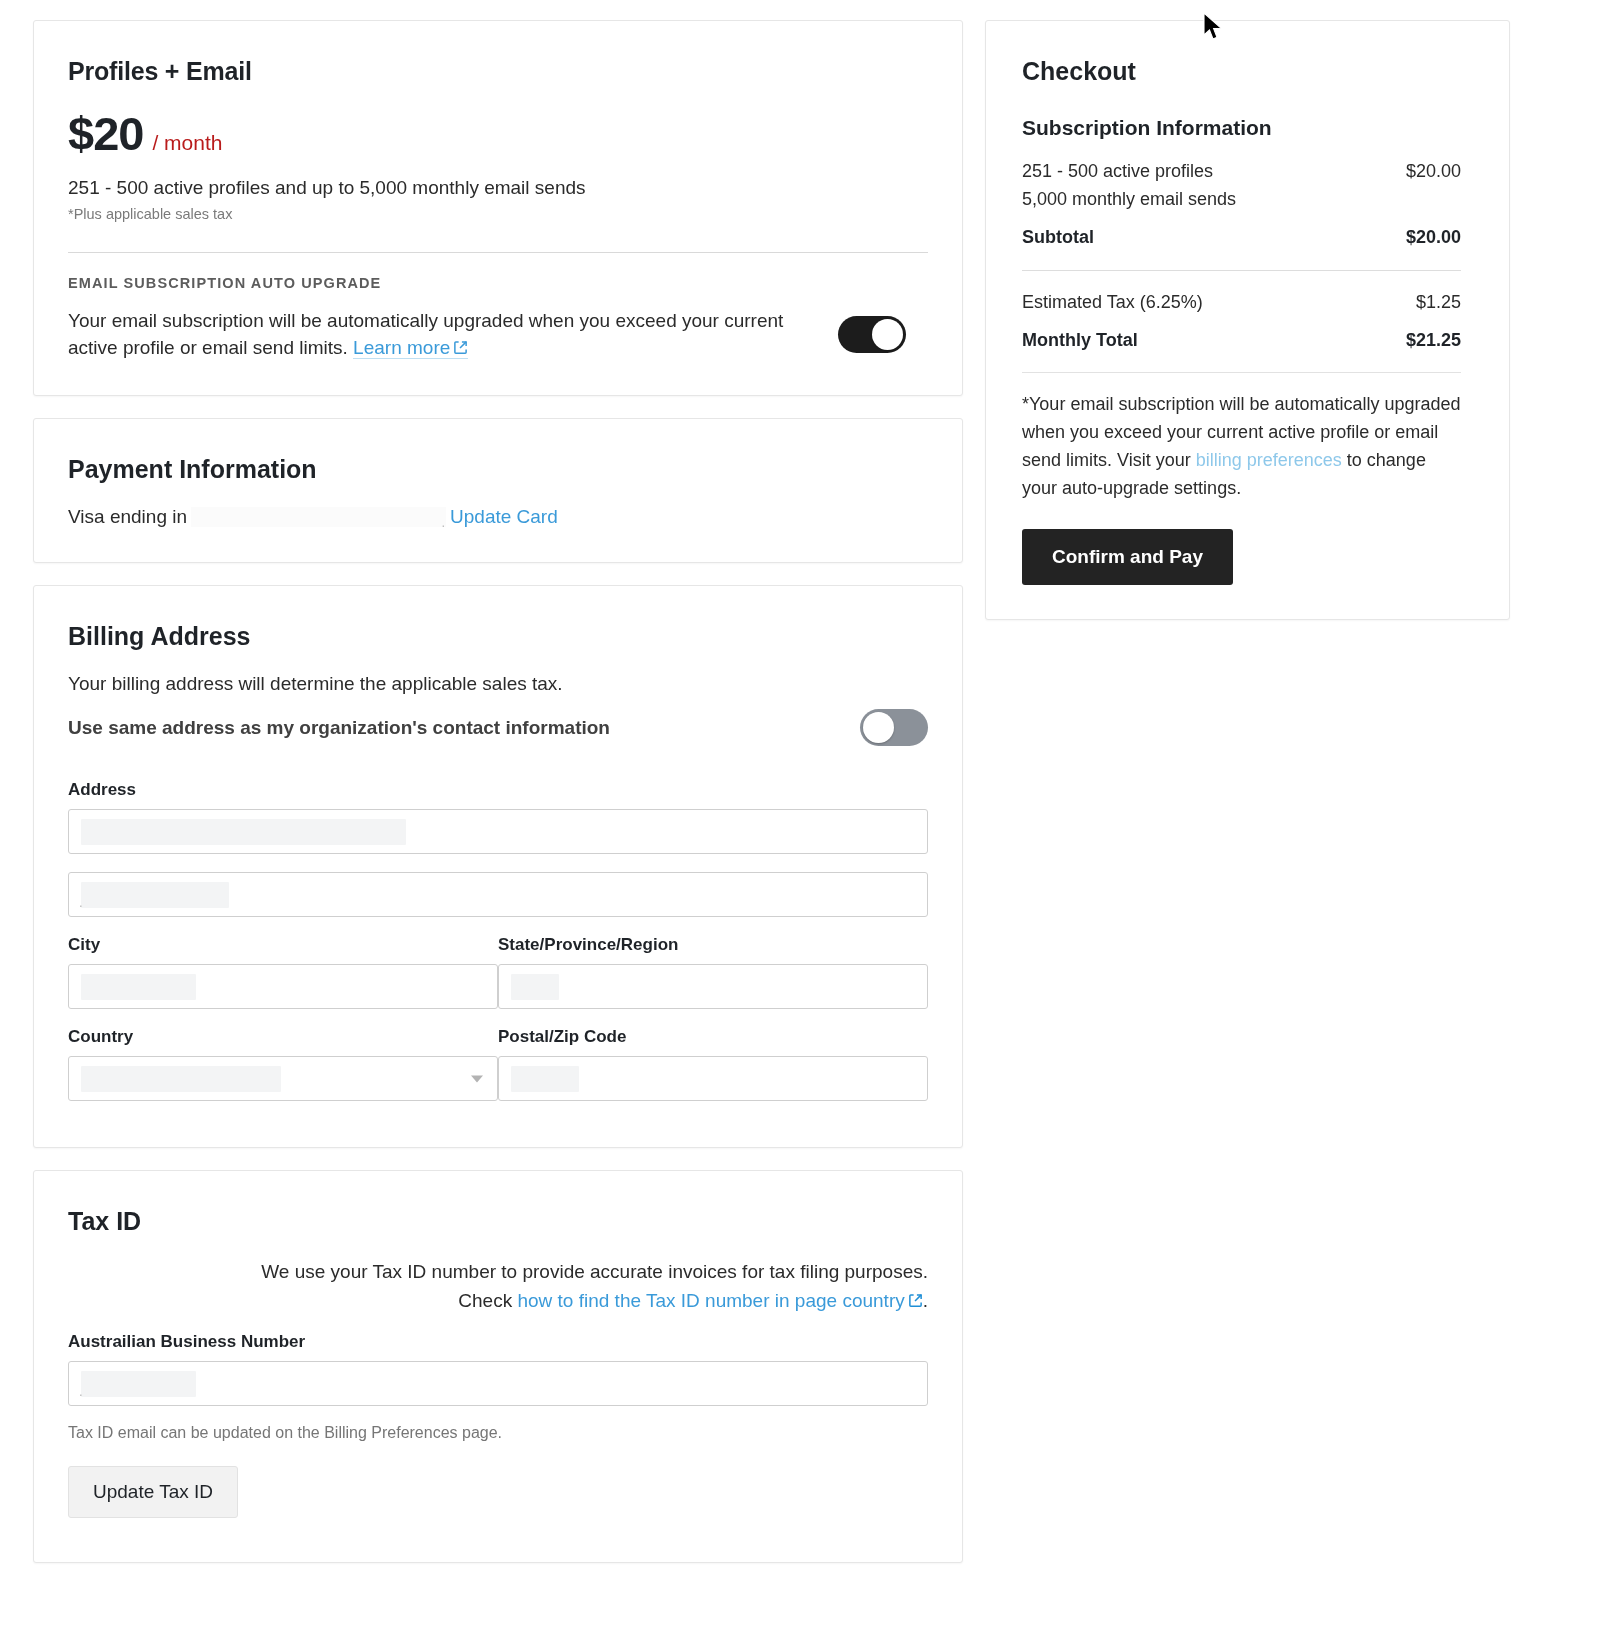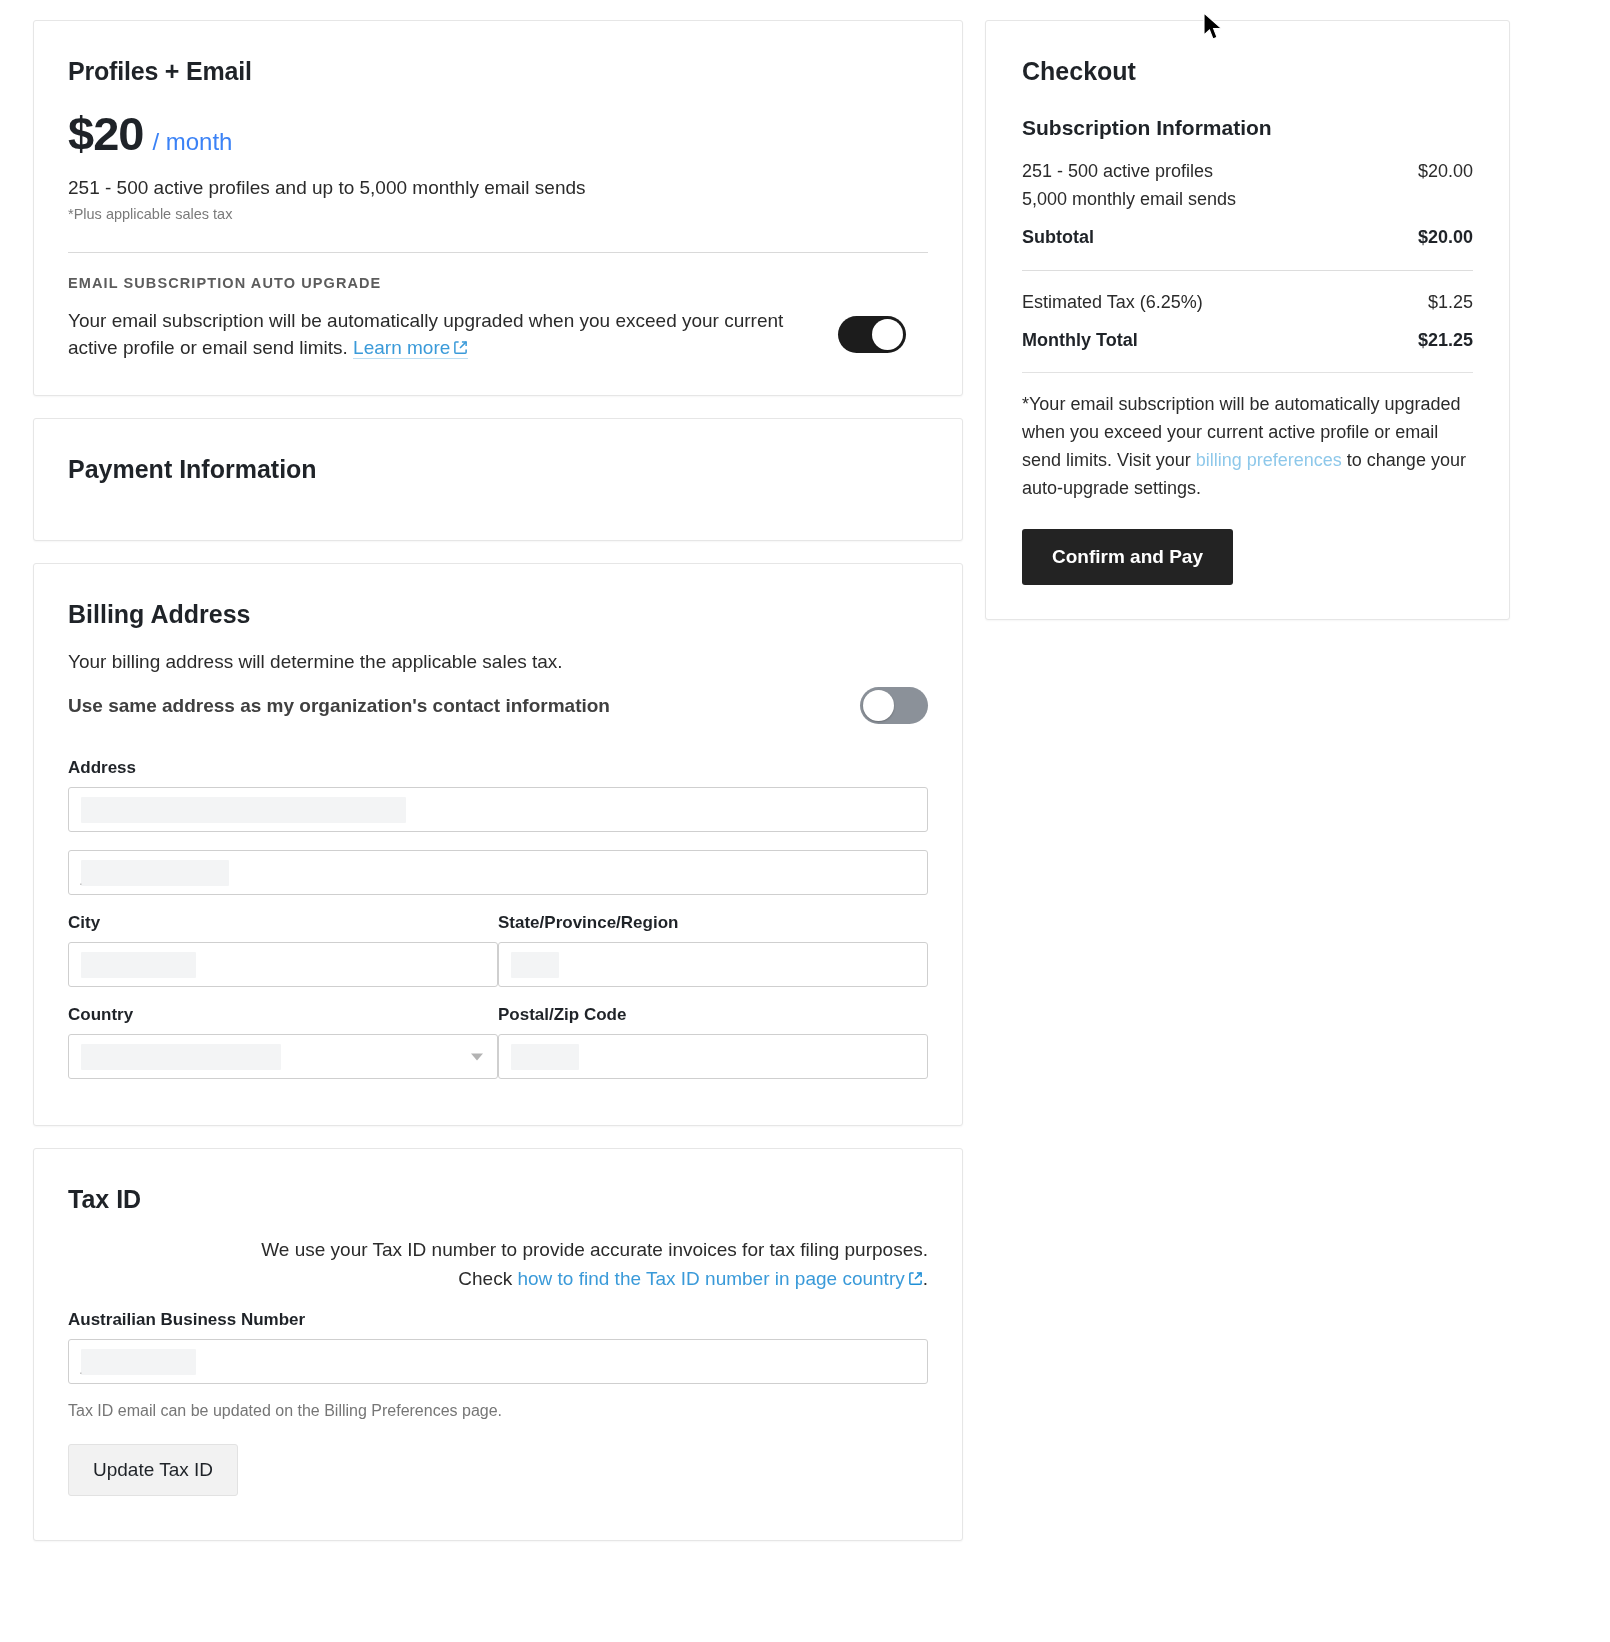--- a/index.html
+++ b/index.html
@@ -42,21 +42,21 @@
     margin-bottom: 24px;
   }
   .price-row { display: flex; align-items: baseline; margin-bottom: 18px; }
   .price-amount {
     font-size: 47px;
     font-weight: 700;
     color: #1f2328;
     letter-spacing: -1px;
     line-height: 1;
   }
-  .price-period { font-size: 24px; color: #3b82f6; margin-left: 9px; }
+  .price-period { font-size: 21px; color: #b91c1c; margin-left: 9px; }
   .plan-desc { font-size: 19px; color: #2b2b2b; line-height: 1.35; }
   .plan-note { font-size: 14.5px; color: #7a7a7a; margin-top: 5px; }
   .divider { height: 1px; background: #d9d9d9; margin: 30px 0 22px 0; }
 
   .auto-upgrade-label {
     font-size: 14.5px;
     letter-spacing: 1.1px;
     font-weight: 600;
     text-transform: uppercase;
     color: #5c5c5c;
@@ -189,21 +189,21 @@
     background: #f2f2f2;
     border: 1px solid #e2e2e2;
     border-radius: 3px;
     font-size: 19px;
     color: #1f2328;
     padding: 14px 24px;
     cursor: pointer;
   }
 
   
-  .checkout { padding: 36px 36px 34px 36px; margin-bottom: 0; }
+  .checkout { padding: 36px 48px 34px 36px; margin-bottom: 0; }
   .checkout h2 {
     font-size: 25px; font-weight: 600; color: #1f2328;
     margin-bottom: 30px;
   }
   .checkout h3 {
     font-size: 21px; font-weight: 700; color: #1f2328;
     margin-bottom: 18px;
   }
   .line {
     display: flex; justify-content: space-between; align-items: flex-start;
@@ -266,20 +266,25 @@
                 </svg></span></a>
         </div>
         <div class="toggle on">
           <div class="knob"></div>
         </div>
       </div>
     </section>
 
     <section class="card payment">
       <h2>Payment Information</h2>
+      <div class="payment-row">
+        <span>Visa ending in</span>
+        <span class="redact-inline"></span>
+        <a class="update-card-link" href="#">Update Card</a>
+      </div>
     </section>
 
     <section class="card billing">
       <h2>Billing Address</h2>
       <div class="billing-sub">Your billing address will determine the applicable sales tax.</div>
 
       <div class="same-addr-row">
         <div class="same-addr-text">Use same address as my organization's contact information</div>
         <div class="toggle off">
           <div class="knob"></div>

